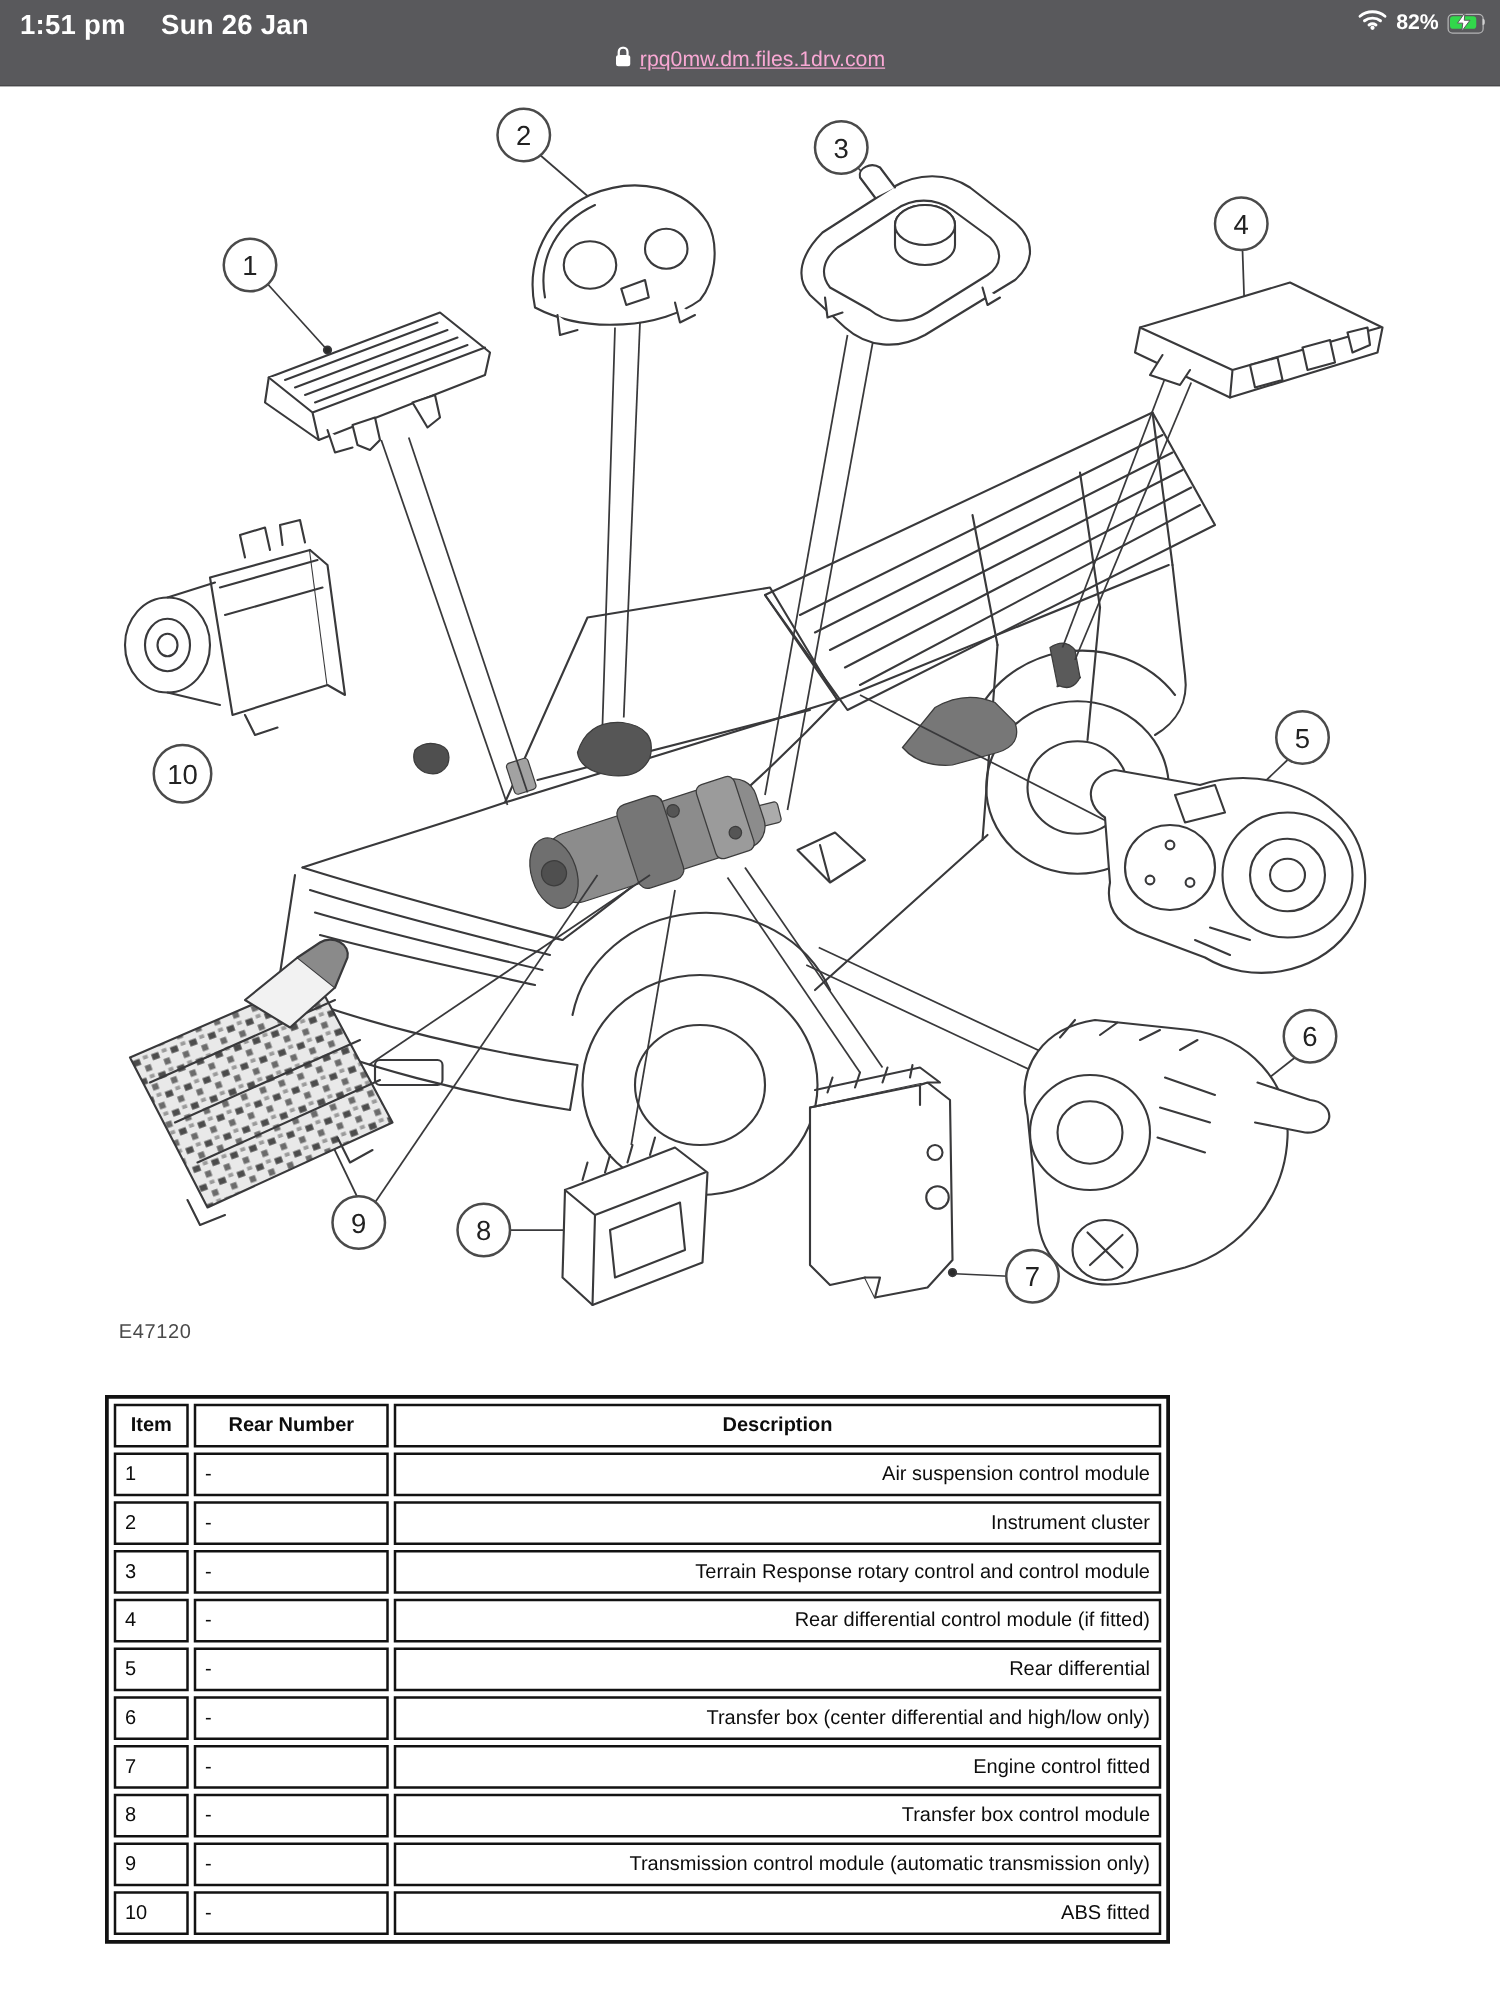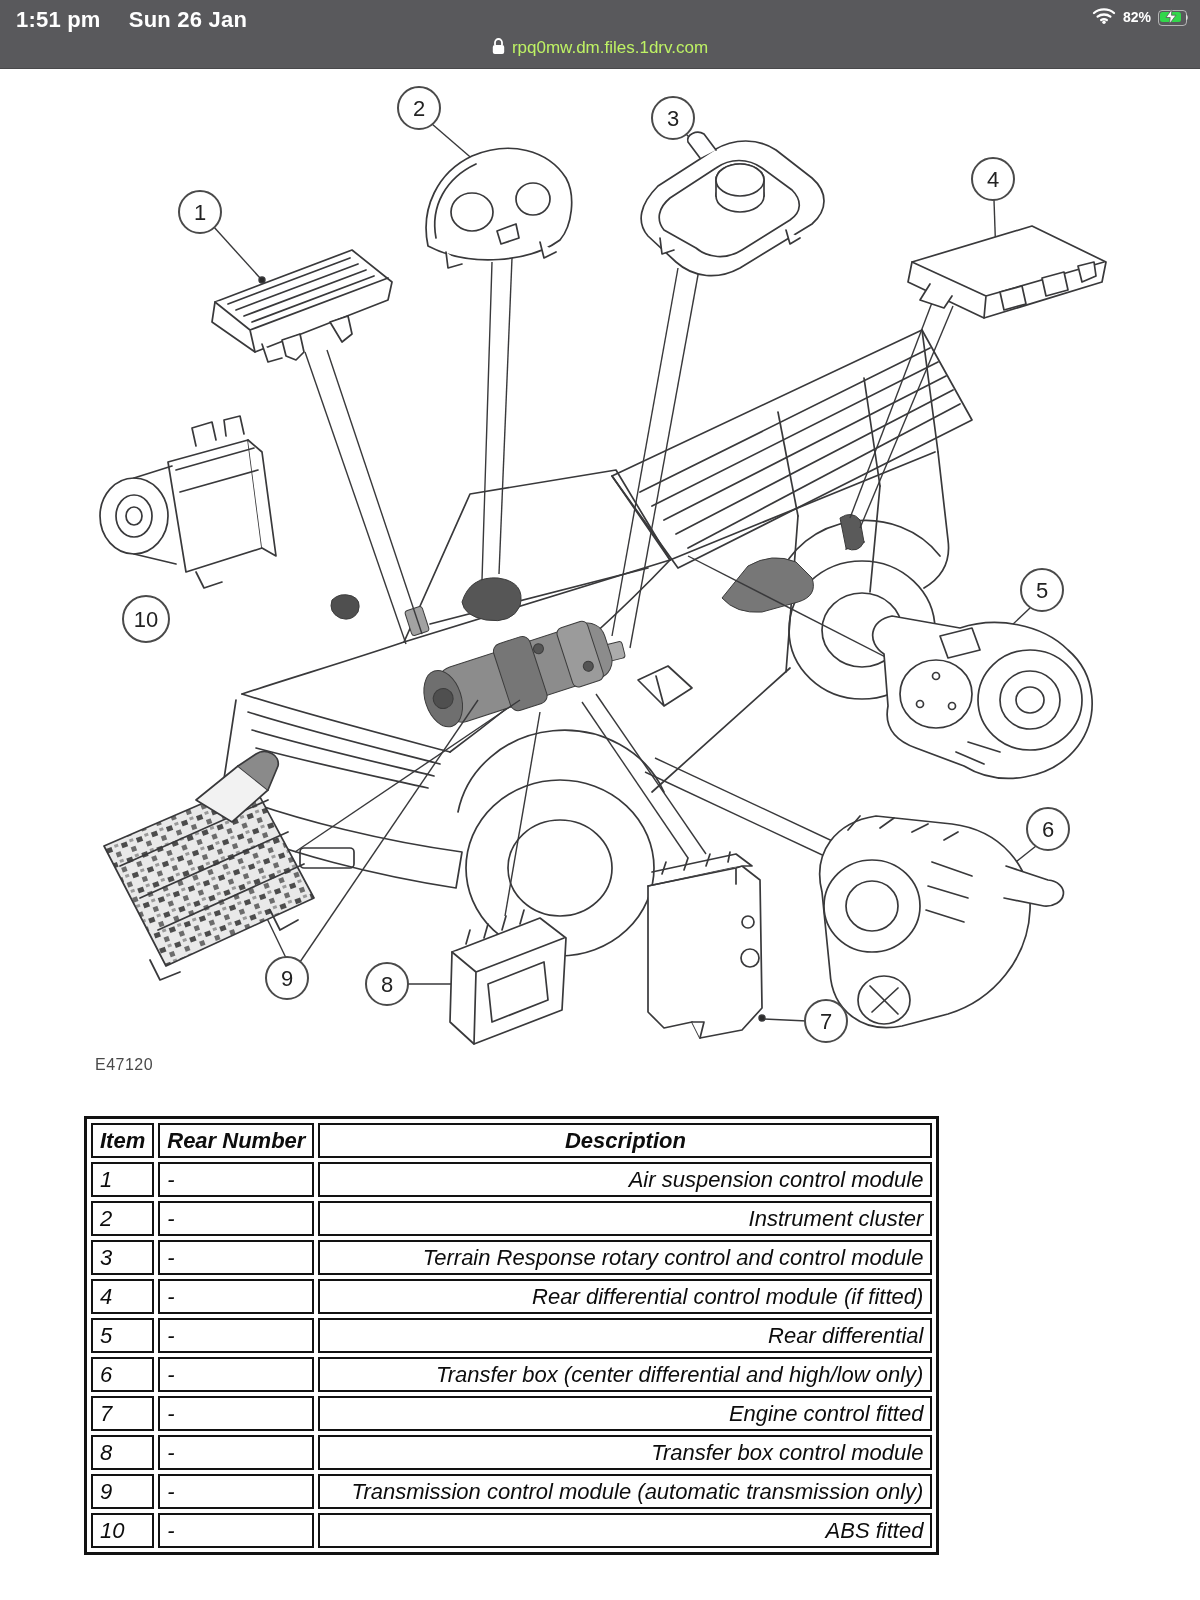--- a/index.html
+++ b/index.html
@@ -7,42 +7,42 @@
        font-family:"Liberation Sans", sans-serif;overflow:hidden;}
 
   
   .topbar{position:absolute;left:0;top:0;width:1200px;height:68px;
           background:#59595c;color:#fff;border-bottom:1px solid #48484a;}
   .statusrow{position:absolute;left:0;top:0;right:0;height:30px;}
   .st-left{position:absolute;left:16px;top:7px;font-size:22px;font-weight:600;
            letter-spacing:.2px;color:#fff;}
   .st-left .date{margin-left:22px;font-weight:600;}
   .st-right{position:absolute;right:12px;top:6px;display:flex;align-items:center;gap:7px;}
-  .pct{font-size:14px;font-weight:600;color:#fff;}
+  .pct{font-size:17px;font-weight:600;color:#fff;}
   .batt{position:relative;width:30px;height:14px;}
   .batt .shell{position:absolute;left:0;top:0;width:27px;height:14px;
                border:1px solid rgba(255,255,255,.55);border-radius:4px;}
   .batt .fill{position:absolute;left:2px;top:2px;width:21px;height:10px;border-radius:2.5px;}
   .batt .cap{position:absolute;right:0;top:4.5px;width:2.5px;height:5px;
              background:rgba(255,255,255,.55);border-radius:0 2px 2px 0;}
   .batt .bolt{position:absolute;left:7px;top:-1px;font-size:12px;color:#fff;}
   .urlrow{position:absolute;left:0;top:30px;right:0;height:36px;
           display:flex;align-items:center;justify-content:center;gap:7px;}
-  .urltext{font-size:17px;color:#bef264;}
+  .urltext{font-size:17px;color:#f9a8d4;text-decoration:underline;}
 
   
   .diagram{position:absolute;left:0;top:70px;width:1200px;height:1025px;}
 
   
   .tablewrap{position:absolute;left:84px;top:1116px;}
   table.parts{border-collapse:separate;border-spacing:4px;
               border:3px solid #121212;background:#fff;}
   table.parts th, table.parts td{
       border:2px solid #121212;background:#fff;color:#0d0d0d;
-      font-size:22px;height:31px;padding:0 7px;white-space:nowrap;font-style:italic;}
+      font-size:16px;height:31px;padding:0 7px;white-space:nowrap;}
   table.parts th{font-weight:700;text-align:center;}
   td.c-item{width:42px;text-align:left;}
   td.c-part{width:138px;text-align:left;}
   td.c-desc{width:596px;text-align:right;}
 </style>
 </head>
 <body>
 
 <div class="topbar">
   <div class="statusrow">

